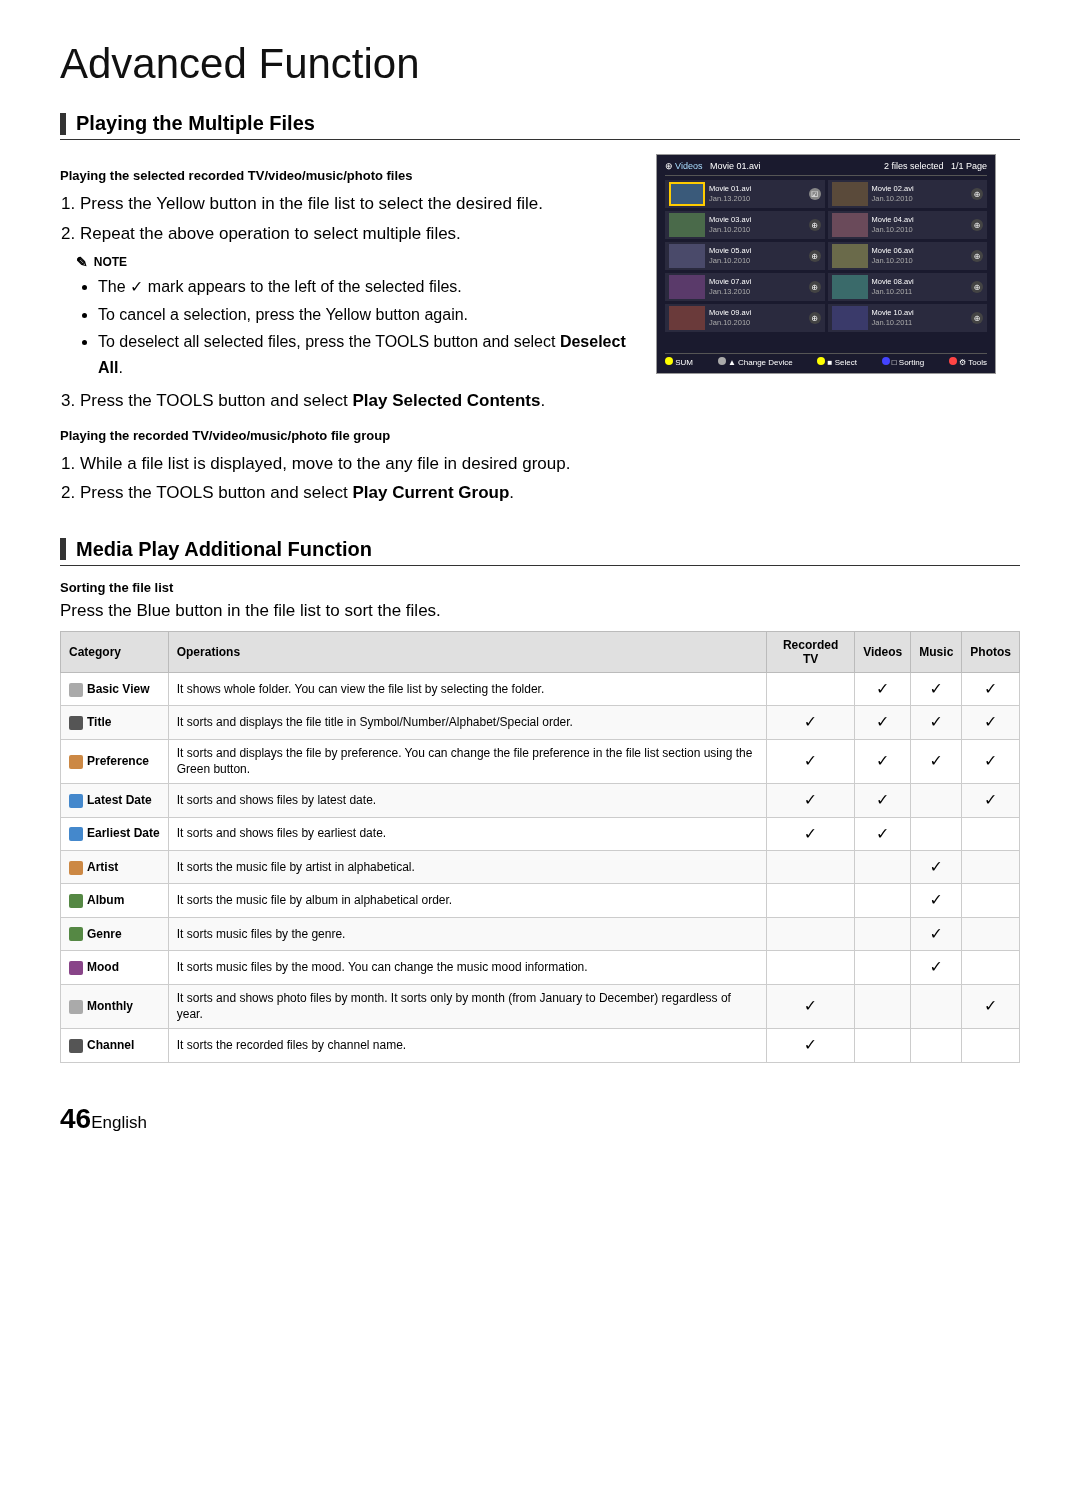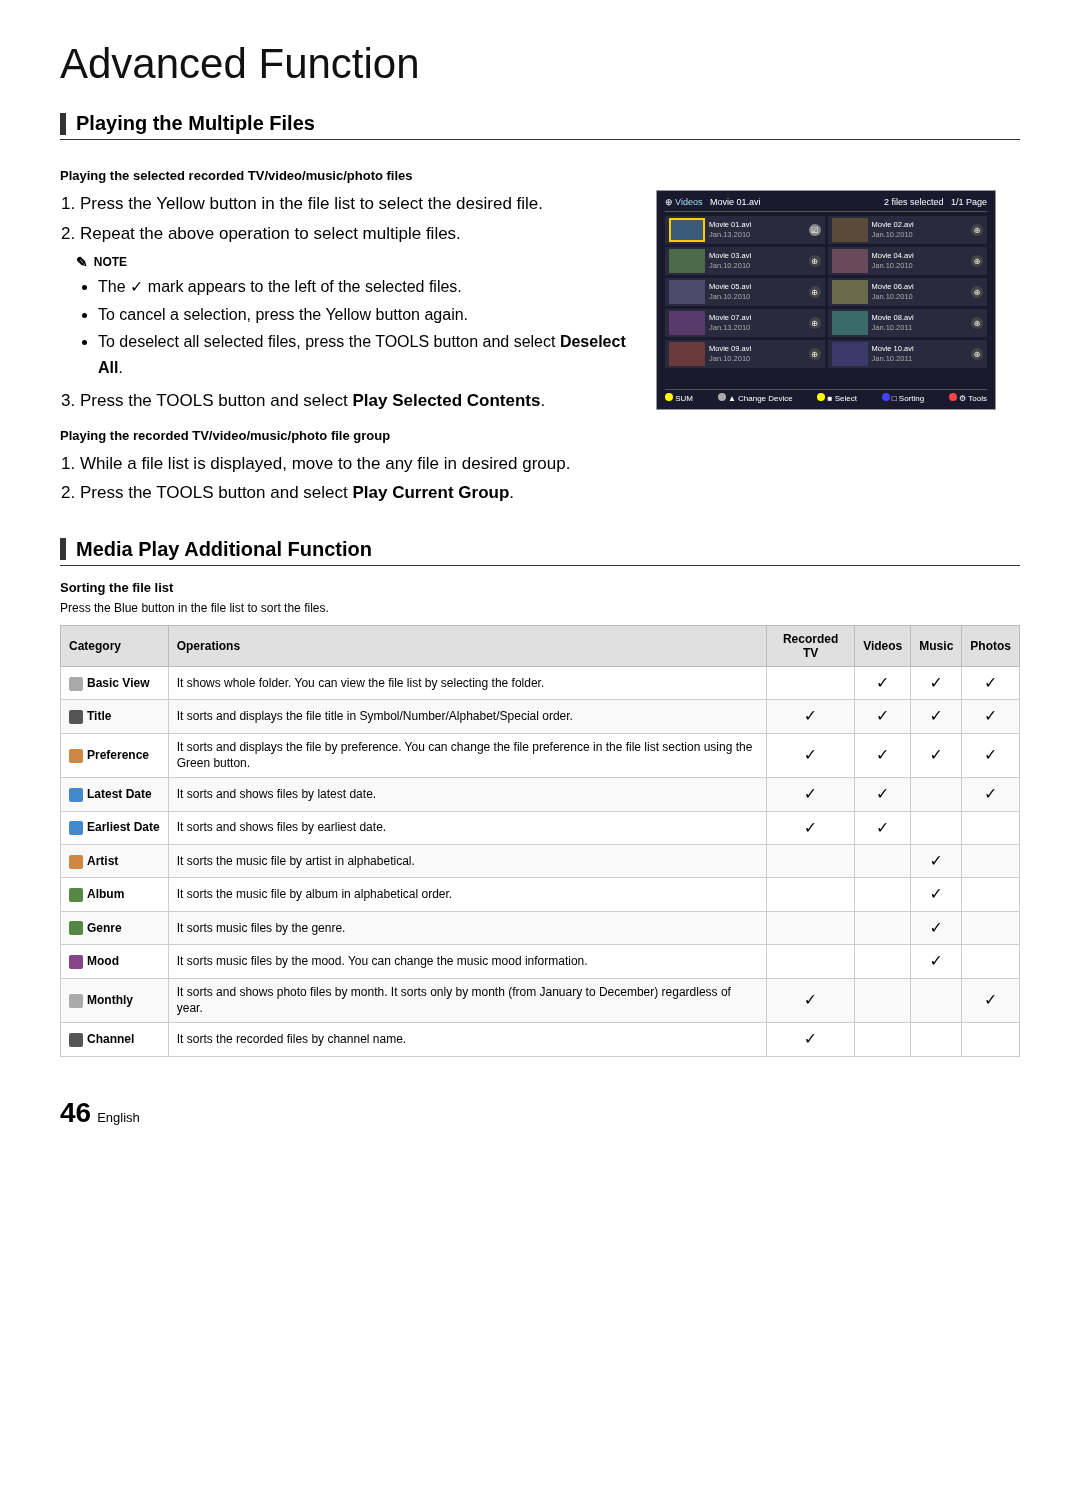--- a/index.html
+++ b/index.html
@@ -46,21 +46,20 @@
       display: flex;
       gap: 20px;
       margin-bottom: 10px;
     }
     .left-content {
       flex: 1;
     }
     .right-content {
       width: 364px;
       flex-shrink: 0;
-      margin-top: 36px;
     }
     ol {
       padding-left: 20px;
       margin-bottom: 8px;
     }
     ol li {
       margin-bottom: 4px;
       font-size: 17px;
       line-height: 1.5;
     }
@@ -164,21 +163,21 @@
     
     .section2 {
       margin-top: 24px;
     }
     .subsection2-title {
       font-size: 13px;
       font-weight: bold;
       margin: 14px 0 6px 0;
     }
     .sort-desc {
-      font-size: 12px;
+      font-size: 17px;
       margin-bottom: 10px;
     }
     
     .sort-table {
       width: 100%;
       border-collapse: collapse;
       font-size: 12px;
     }
     .sort-table thead tr {
       background: #e0e0e0;
@@ -215,28 +214,27 @@
       display: table-cell;
     }
     .sort-table tbody tr:nth-child(even) {
       background: #f9f9f9;
     }
     
     .page-footer {
       margin-top: 40px;
       display: flex;
       align-items: baseline;
-      gap: 6px;
     }
     .page-number {
       font-size: 28px;
       font-weight: bold;
     }
     .page-lang {
-      font-size: 13px;
+      font-size: 17px;
     }
   </style>
 </head>
 <body>
 
 <h1 class="page-title">Advanced Function</h1>
 
 <div class="section-header">
   <div class="section-bar"></div>
   <span class="section-title">Playing the Multiple Files</span>

